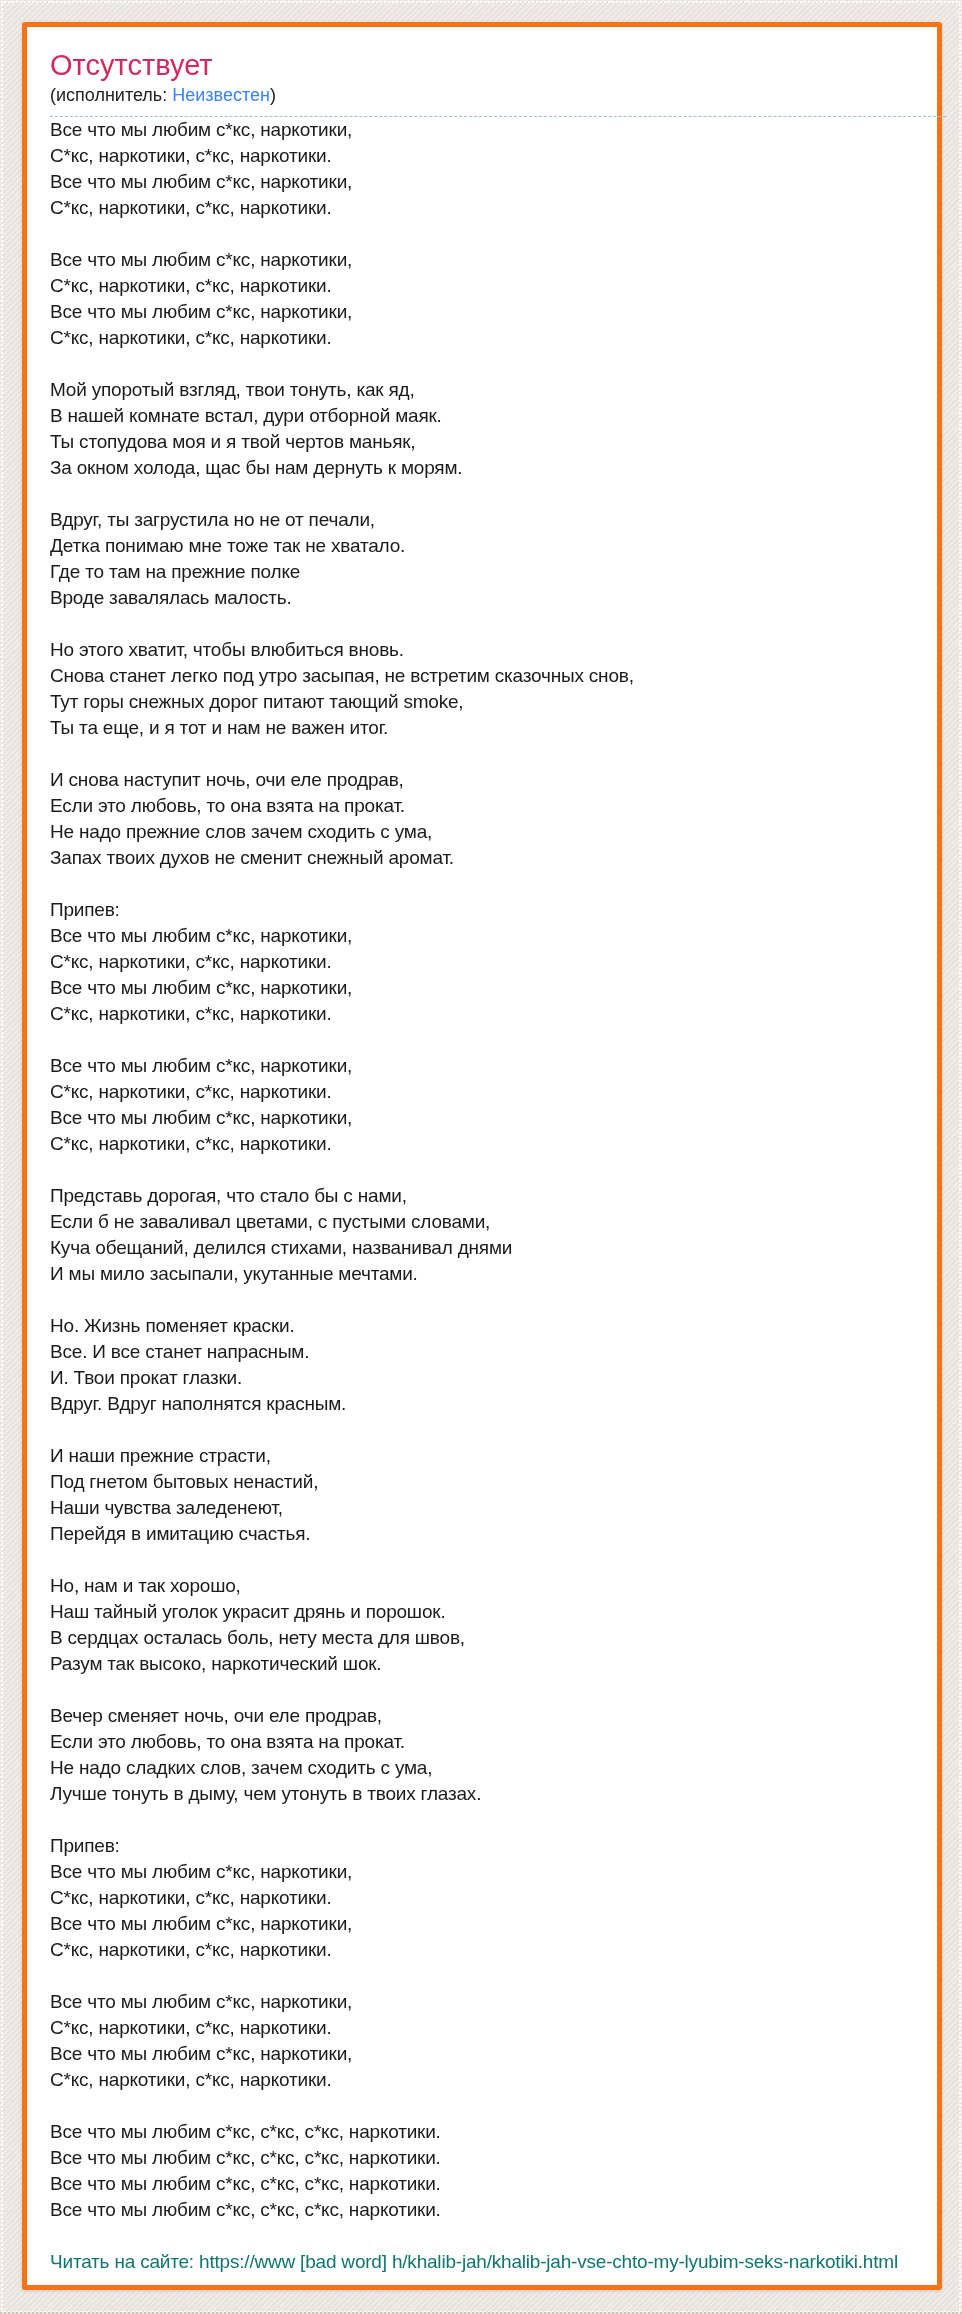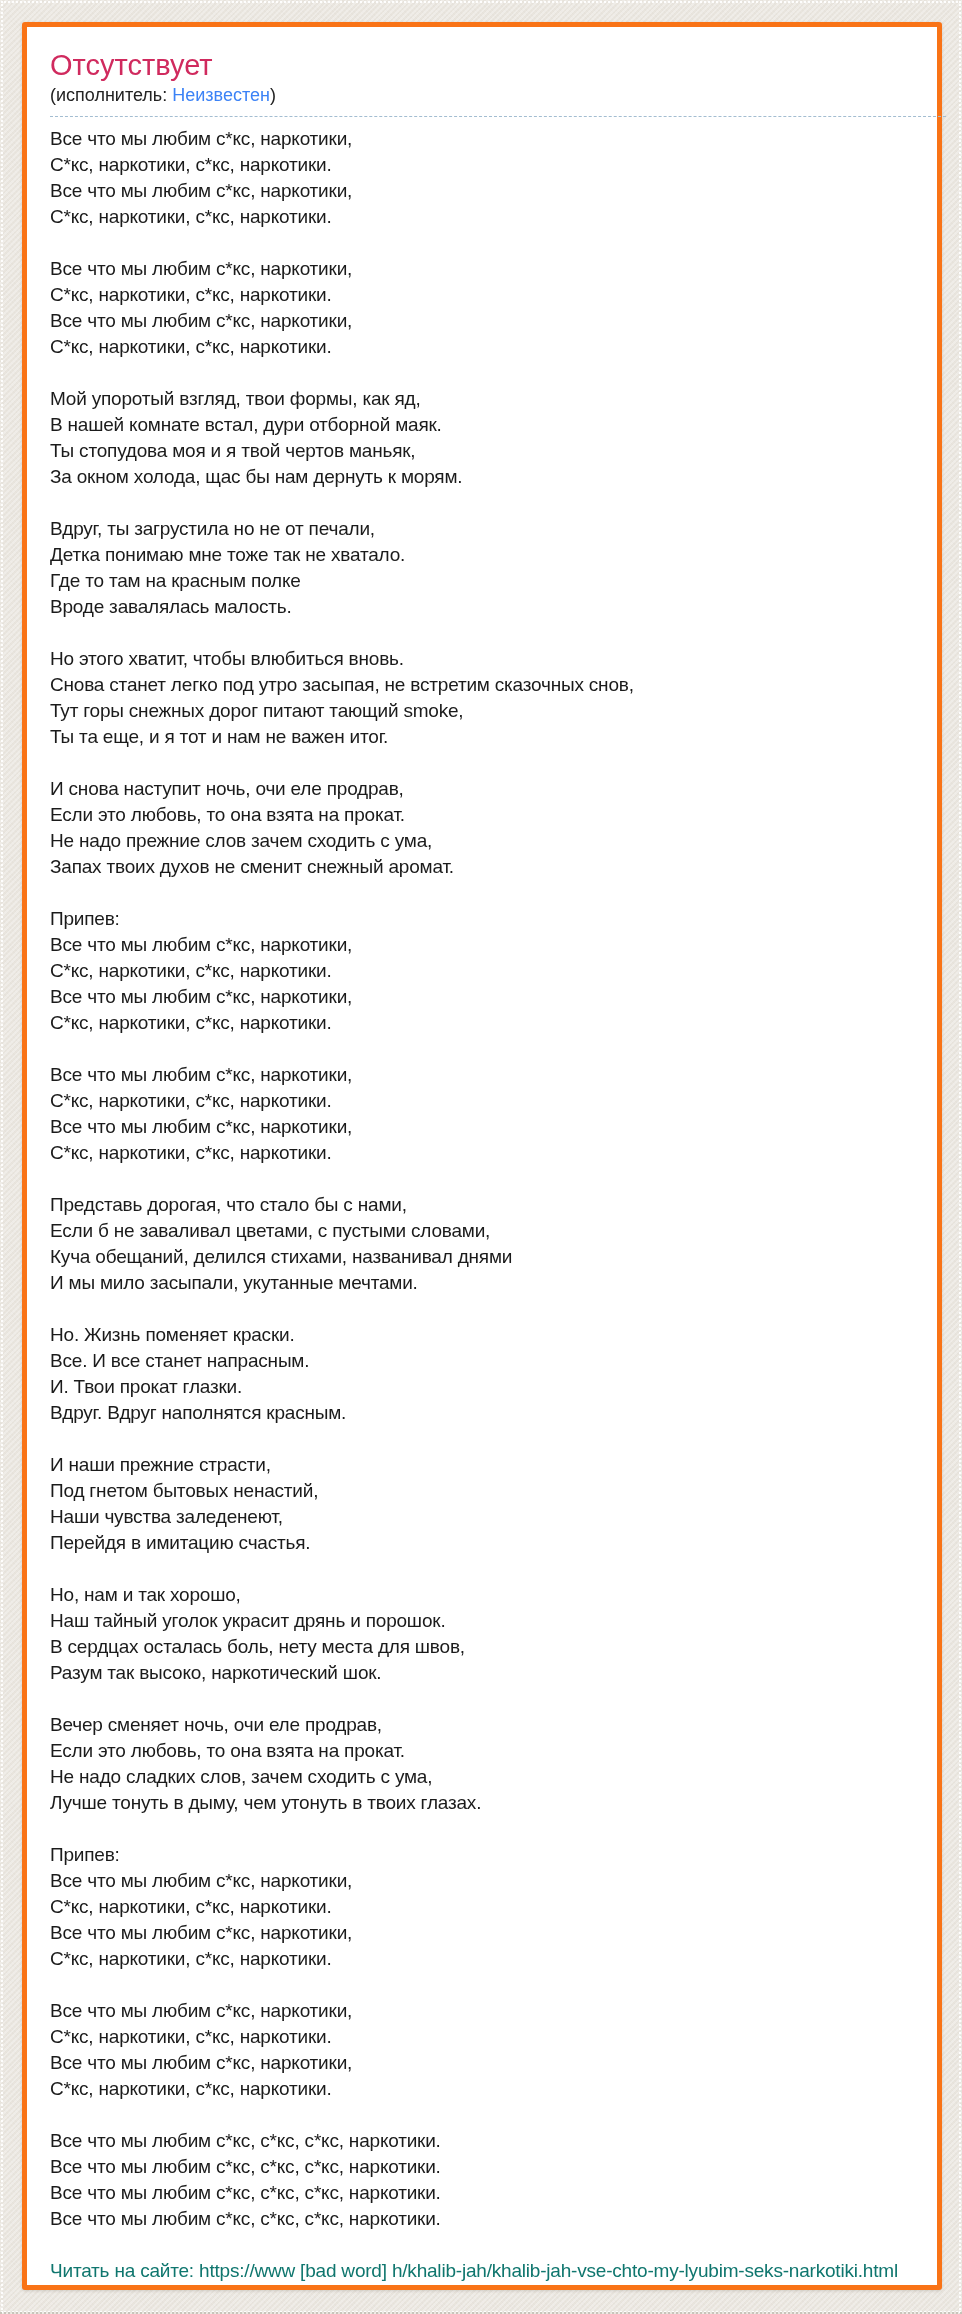--- a/index.html
+++ b/index.html
@@ -61,21 +61,20 @@
     color: #3b82f6;
     text-decoration: none;
     cursor: pointer;
   }
   .header-sep {
     margin: 10px 0 0 0;
     width: 896px;
     border-bottom: 1px dashed #a3bdd1;
   }
   .lyrics {
-    margin-top: 9px;
     font-size: 19px;
     line-height: 26px;
     letter-spacing: -0.2px;
     color: #1b1b1b;
   }
   .lyrics p { margin: 0 0 26px 0; }
   .footer-note {
     margin: 26px 0 4px 0;
     font-size: 19px;
     line-height: 26px;
@@ -94,22 +93,22 @@
 <div class="card">
   <h1 class="song-title">Отсутствует</h1>
   <div class="artist-line">
     <span>(исполнитель: </span><a class="artist-link">Неизвестен</a><span>)</span>
   </div>
   <div class="header-sep"></div>
 
   <div class="lyrics" id="lyrics">
       <p><span>Все что мы любим с*кс, наркотики,</span><br><span>С*кс, наркотики, с*кс, наркотики.</span><br><span>Все что мы любим с*кс, наркотики,</span><br><span>С*кс, наркотики, с*кс, наркотики.</span></p>
       <p><span>Все что мы любим с*кс, наркотики,</span><br><span>С*кс, наркотики, с*кс, наркотики.</span><br><span>Все что мы любим с*кс, наркотики,</span><br><span>С*кс, наркотики, с*кс, наркотики.</span></p>
-      <p><span>Мой упоротый взгляд, твои формы, как яд,</span><br><span>В нашей комнате встал, дури отборной маяк.</span><br><span>Ты стопудова моя и я твой чертов маньяк,</span><br><span>За окном холода, щас бы нам дернуть к морям.</span></p>
-      <p><span>Вдруг, ты загрустила но не от печали,</span><br><span>Детка понимаю мне тоже так не хватало.</span><br><span>Где то там на красным полке</span><br><span>Вроде завалялась малость.</span></p>
+      <p><span>Мой упоротый взгляд, твои тонуть, как яд,</span><br><span>В нашей комнате встал, дури отборной маяк.</span><br><span>Ты стопудова моя и я твой чертов маньяк,</span><br><span>За окном холода, щас бы нам дернуть к морям.</span></p>
+      <p><span>Вдруг, ты загрустила но не от печали,</span><br><span>Детка понимаю мне тоже так не хватало.</span><br><span>Где то там на прежние полке</span><br><span>Вроде завалялась малость.</span></p>
       <p><span>Но этого хватит, чтобы влюбиться вновь.</span><br><span>Снова станет легко под утро засыпая, не встретим сказочных снов,</span><br><span>Тут горы снежных дорог питают тающий smoke,</span><br><span>Ты та еще, и я тот и нам не важен итог.</span></p>
       <p><span>И снова наступит ночь, очи еле продрав,</span><br><span>Если это любовь, то она взята на прокат.</span><br><span>Не надо прежние слов зачем сходить с ума,</span><br><span>Запах твоих духов не сменит снежный аромат.</span></p>
       <p><span>Припев:</span><br><span>Все что мы любим с*кс, наркотики,</span><br><span>С*кс, наркотики, с*кс, наркотики.</span><br><span>Все что мы любим с*кс, наркотики,</span><br><span>С*кс, наркотики, с*кс, наркотики.</span></p>
       <p><span>Все что мы любим с*кс, наркотики,</span><br><span>С*кс, наркотики, с*кс, наркотики.</span><br><span>Все что мы любим с*кс, наркотики,</span><br><span>С*кс, наркотики, с*кс, наркотики.</span></p>
       <p><span>Представь дорогая, что стало бы с нами,</span><br><span>Если б не заваливал цветами, с пустыми словами,</span><br><span>Куча обещаний, делился стихами, названивал днями</span><br><span>И мы мило засыпали, укутанные мечтами.</span></p>
       <p><span>Но. Жизнь поменяет краски.</span><br><span>Все. И все станет напрасным.</span><br><span>И. Твои прокат глазки.</span><br><span>Вдруг. Вдруг наполнятся красным.</span></p>
       <p><span>И наши прежние страсти,</span><br><span>Под гнетом бытовых ненастий,</span><br><span>Наши чувства заледенеют,</span><br><span>Перейдя в имитацию счастья.</span></p>
       <p><span>Но, нам и так хорошо,</span><br><span>Наш тайный уголок украсит дрянь и порошок.</span><br><span>В сердцах осталась боль, нету места для швов,</span><br><span>Разум так высоко, наркотический шок.</span></p>
       <p><span>Вечер сменяет ночь, очи еле продрав,</span><br><span>Если это любовь, то она взята на прокат.</span><br><span>Не надо сладких слов, зачем сходить с ума,</span><br><span>Лучше тонуть в дыму, чем утонуть в твоих глазах.</span></p>
       <p><span>Припев:</span><br><span>Все что мы любим с*кс, наркотики,</span><br><span>С*кс, наркотики, с*кс, наркотики.</span><br><span>Все что мы любим с*кс, наркотики,</span><br><span>С*кс, наркотики, с*кс, наркотики.</span></p>

